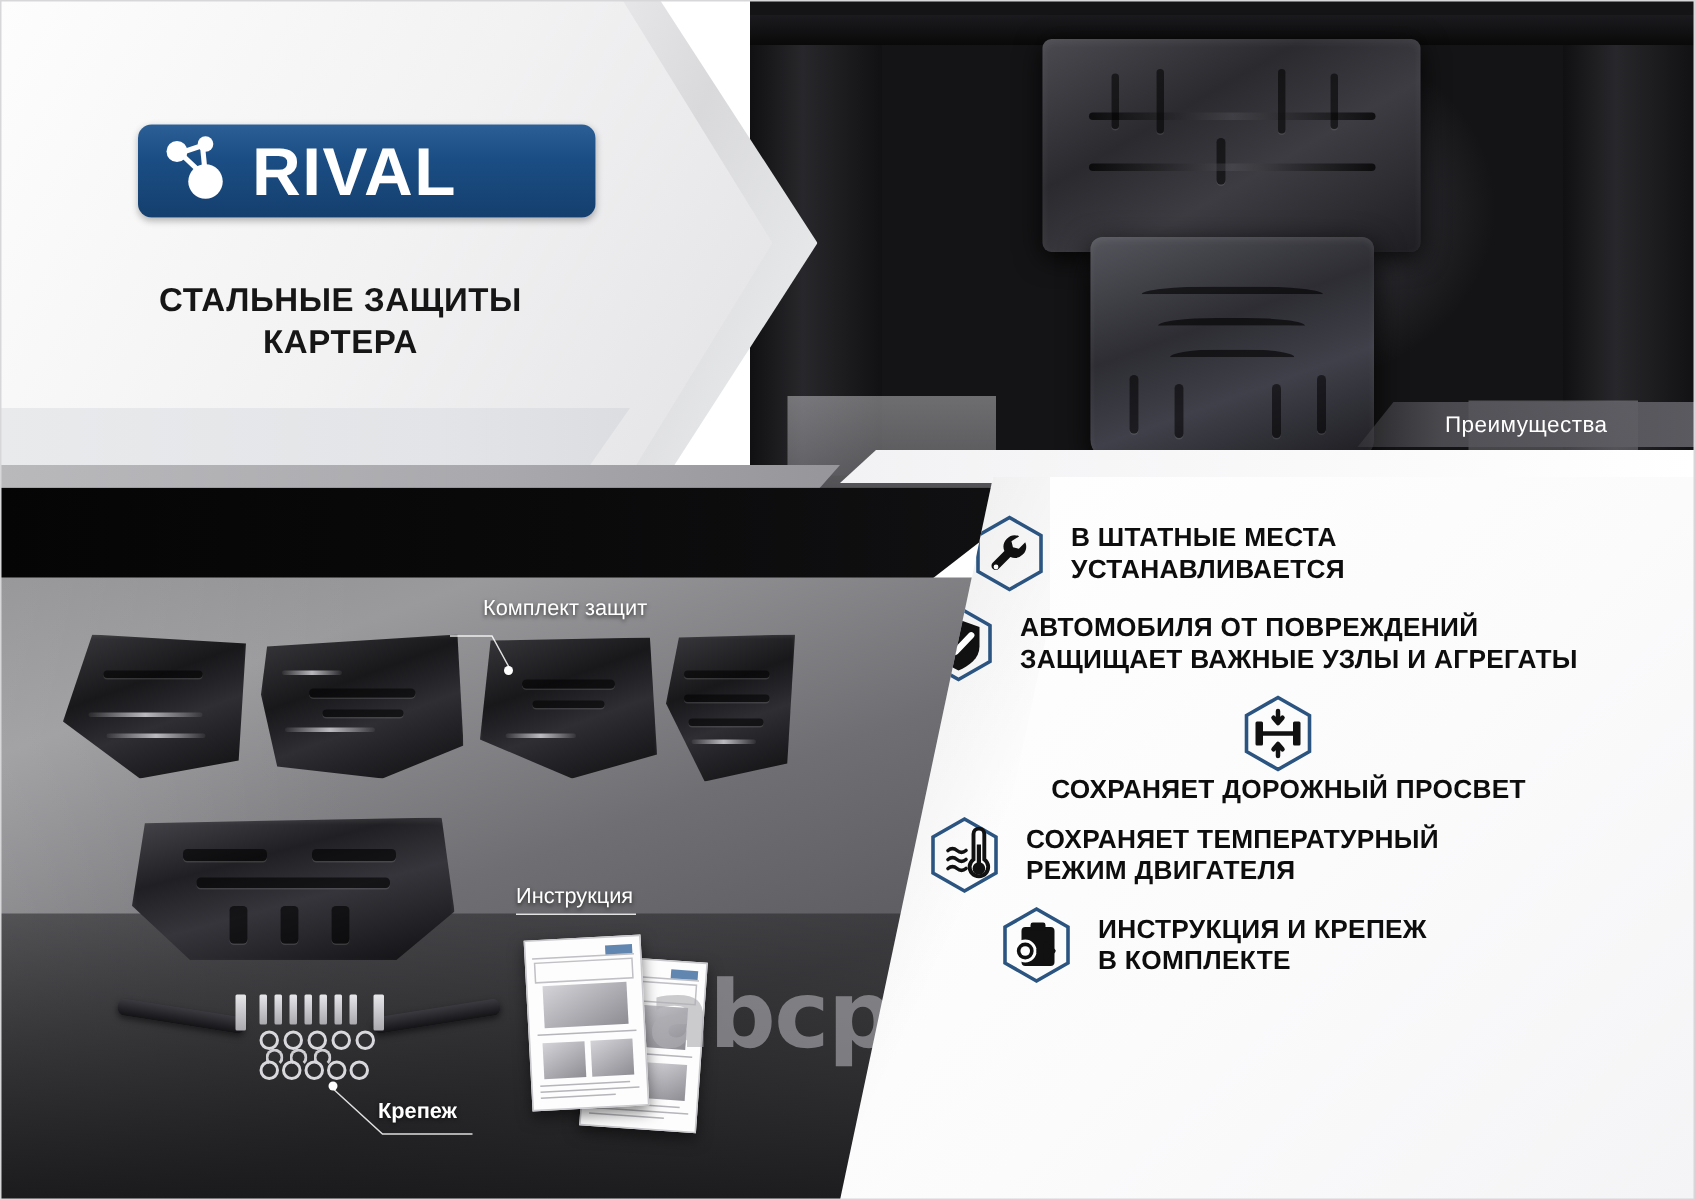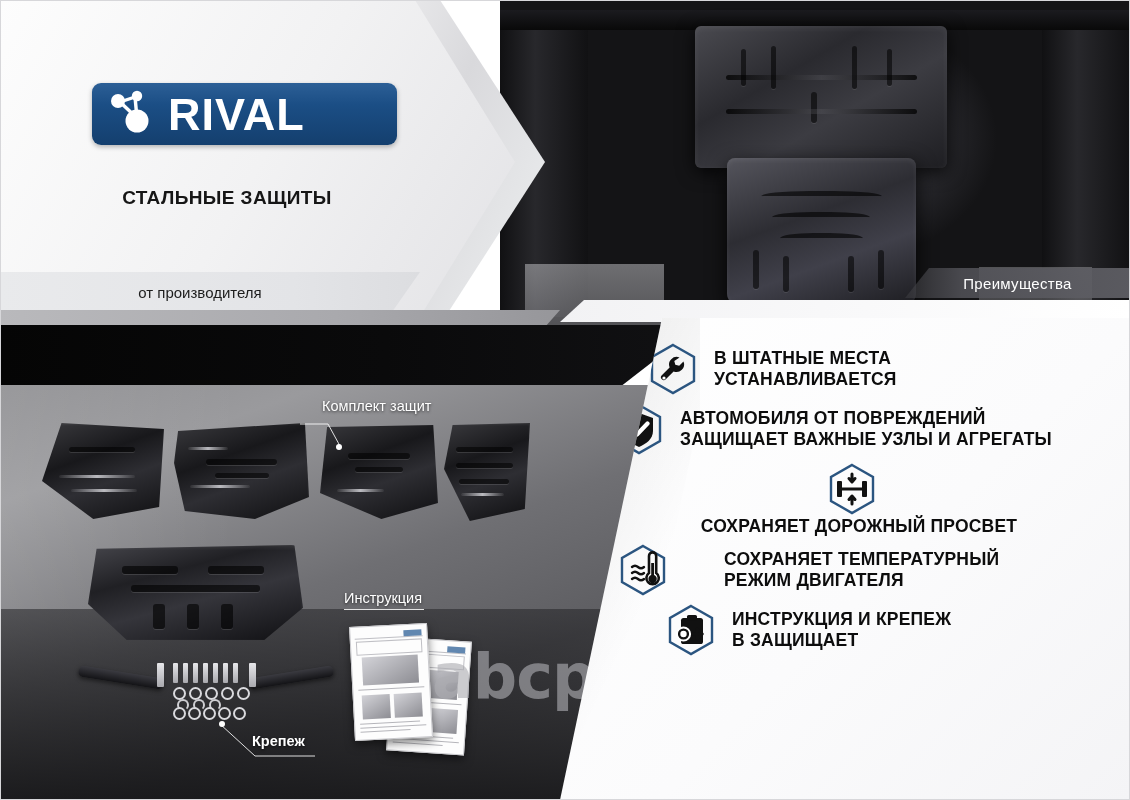--- a/index.html
+++ b/index.html
@@ -87,21 +87,21 @@
   .logo-mark{width:62px;height:52px;margin-left:12px;flex:0 0 auto;}
   .logo-word{
     color:#fff;font-weight:bold;font-size:45px;letter-spacing:1px;
     font-family:"Liberation Sans",sans-serif;line-height:1;
     margin-left:2px;
     -webkit-text-stroke:0;
   }
 
   .head-title{
     position:absolute;left:42px;top:186px;width:370px;text-align:center;
-    font-size:19px;font-weight:bold;color:#161616;line-height:1.28;
+    font-size:22px;font-weight:bold;color:#161616;line-height:1.28;
     letter-spacing:.4px;
   }
   .head-sub-strip{
     position:absolute;left:0;top:272px;width:420px;height:40px;
     background:linear-gradient(90deg,#e9eaec 0%,#e3e4e7 70%,#dcdde0 100%);
     clip-path:polygon(0 0, 420px 0, 392px 40px, 0 40px);
   }
   .head-sub{
     position:absolute;left:0;top:272px;width:400px;height:40px;
     display:flex;align-items:center;justify-content:center;
@@ -220,21 +220,21 @@
   .bico{flex:0 0 auto;width:54px;height:54px;margin-right:14px;position:relative;}
   .btxt{
     font-size:17.5px;font-weight:bold;color:#0d0d0d;line-height:1.2;
     letter-spacing:.2px;
   }
 
   
   .brow.r1{margin-left:34px;}
   .brow.r2{margin-left:0px;}
   .brow.r3{margin-left:-6px;flex-direction:column;}
-  .brow.r4{margin-left:4px;gap:40px;}
+  .brow.r4{margin-left:4px;}
   .brow.r5{margin-left:52px;}
 
   
   .adv-banner{
     position:absolute;left:905px;top:268px;width:225px;height:30px;
     background:linear-gradient(90deg,rgba(60,60,64,.55) 0%,rgba(82,82,88,.85) 25%,rgba(96,96,102,.92) 100%);
     clip-path:polygon(24px 0,225px 0,225px 30px,0 30px);
     display:flex;align-items:center;justify-content:center;
   }
   .adv-banner span{color:#fff;font-size:15px;letter-spacing:.3px;}
@@ -304,24 +304,24 @@
       <line x1="31" y1="9" x2="33" y2="30" stroke="#fff" stroke-width="3.4"></line>
       <circle cx="14" cy="13" r="7" fill="#fff"></circle>
       <circle cx="33" cy="8" r="5.2" fill="#fff"></circle>
       <circle cx="33" cy="33" r="11.5" fill="#fff"></circle>
     </svg>
     <span class="logo-word">RIVAL</span>
   </div>
 
   <div class="head-title">
     <div>СТАЛЬНЫЕ ЗАЩИТЫ</div>
+    <div>КАРТЕРА</div>
   </div>
 
   <div class="head-sub-strip"></div>
-  <div class="head-sub">от производителя</div>
 
   <div class="top-gray-strip"></div>
   <div class="mid-dark"></div>
 
   <div class="prod-area">
     <div class="sheen"></div>
     <div class="darkfloor"></div>
 
     <div class="plate-row">
       <div class="sp sp1">
@@ -518,21 +518,21 @@
               <rect x="17" y="15" width="22" height="26" rx="2.6"></rect>
               <rect x="23" y="12" width="10" height="5.5" rx="1.6"></rect>
             </g>
             <circle cx="19.5" cy="31" r="6.6" fill="#111" stroke="#fff" stroke-width="2"></circle>
             <circle cx="19.5" cy="31" r="3.2" fill="#fff"></circle>
             <path d="M27 31 h10 M33 26 l5.5 5 -5.5 5 z" fill="#111" stroke="#111" stroke-width="2.6" stroke-linejoin="round"></path>
           </svg>
         </div>
         <div class="btxt">
           <div>ИНСТРУКЦИЯ И КРЕПЕЖ</div>
-          <div>В ЗАЩИЩАЕТ</div>
+          <div>В КОМПЛЕКТЕ</div>
         </div>
       </div>
 
     </div>
   </div>
 
   <div class="frame"></div>
 </div>
 
 </body></html>

